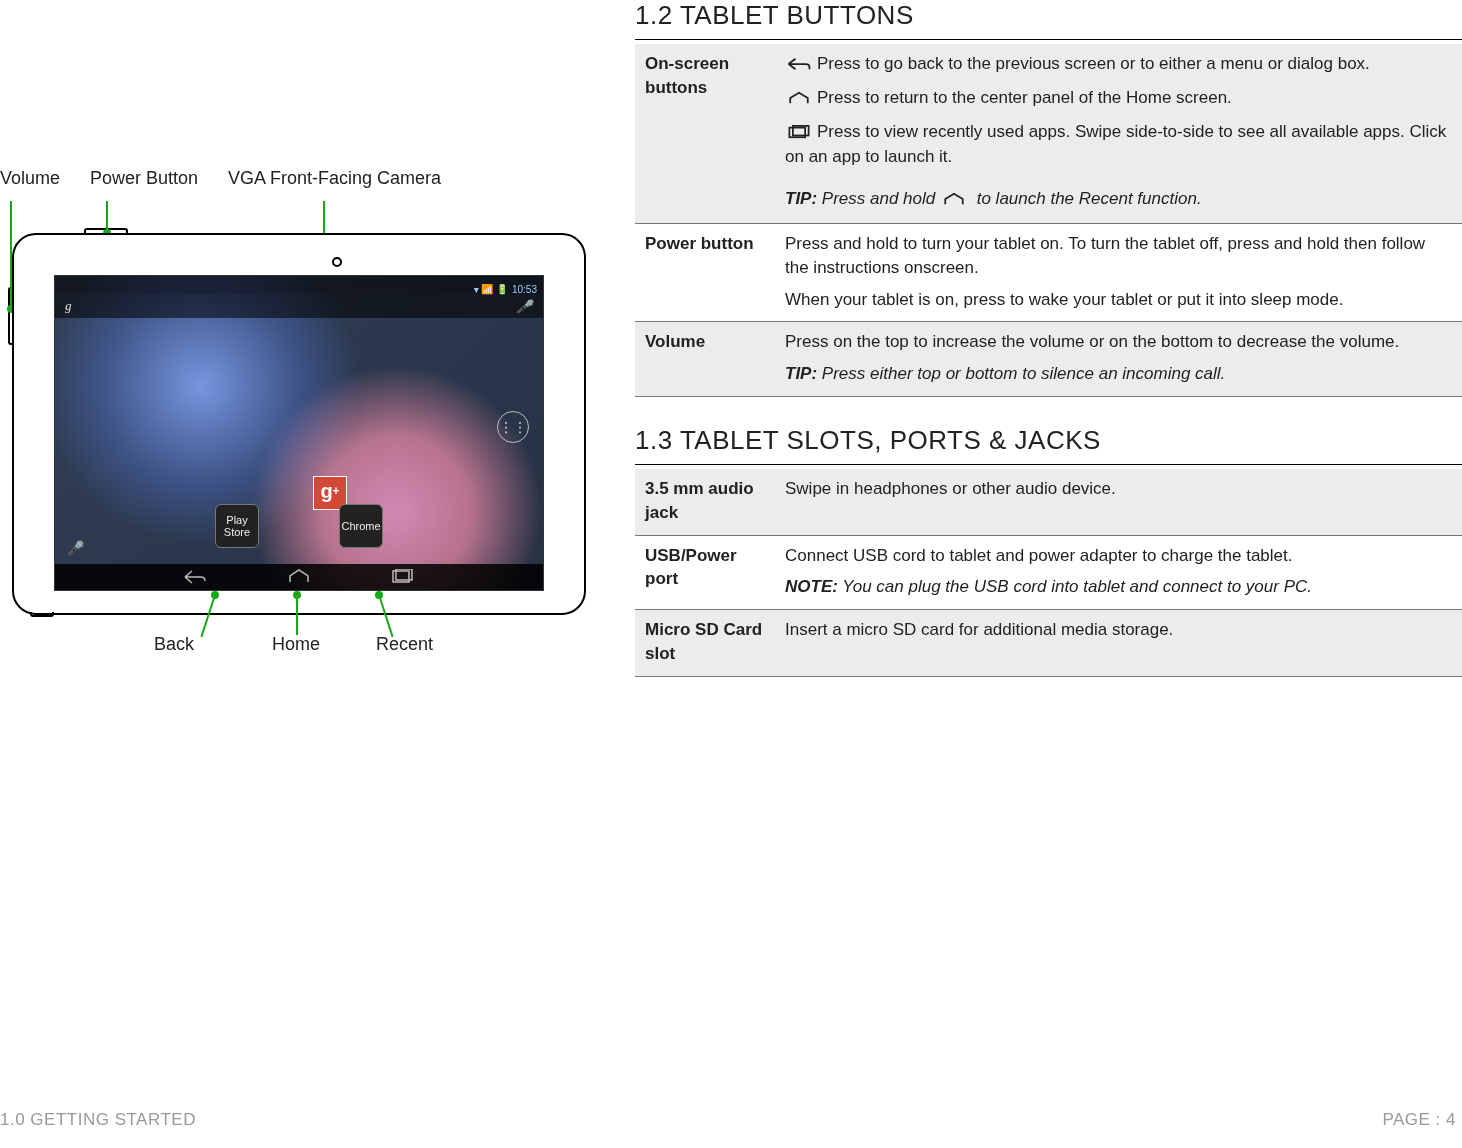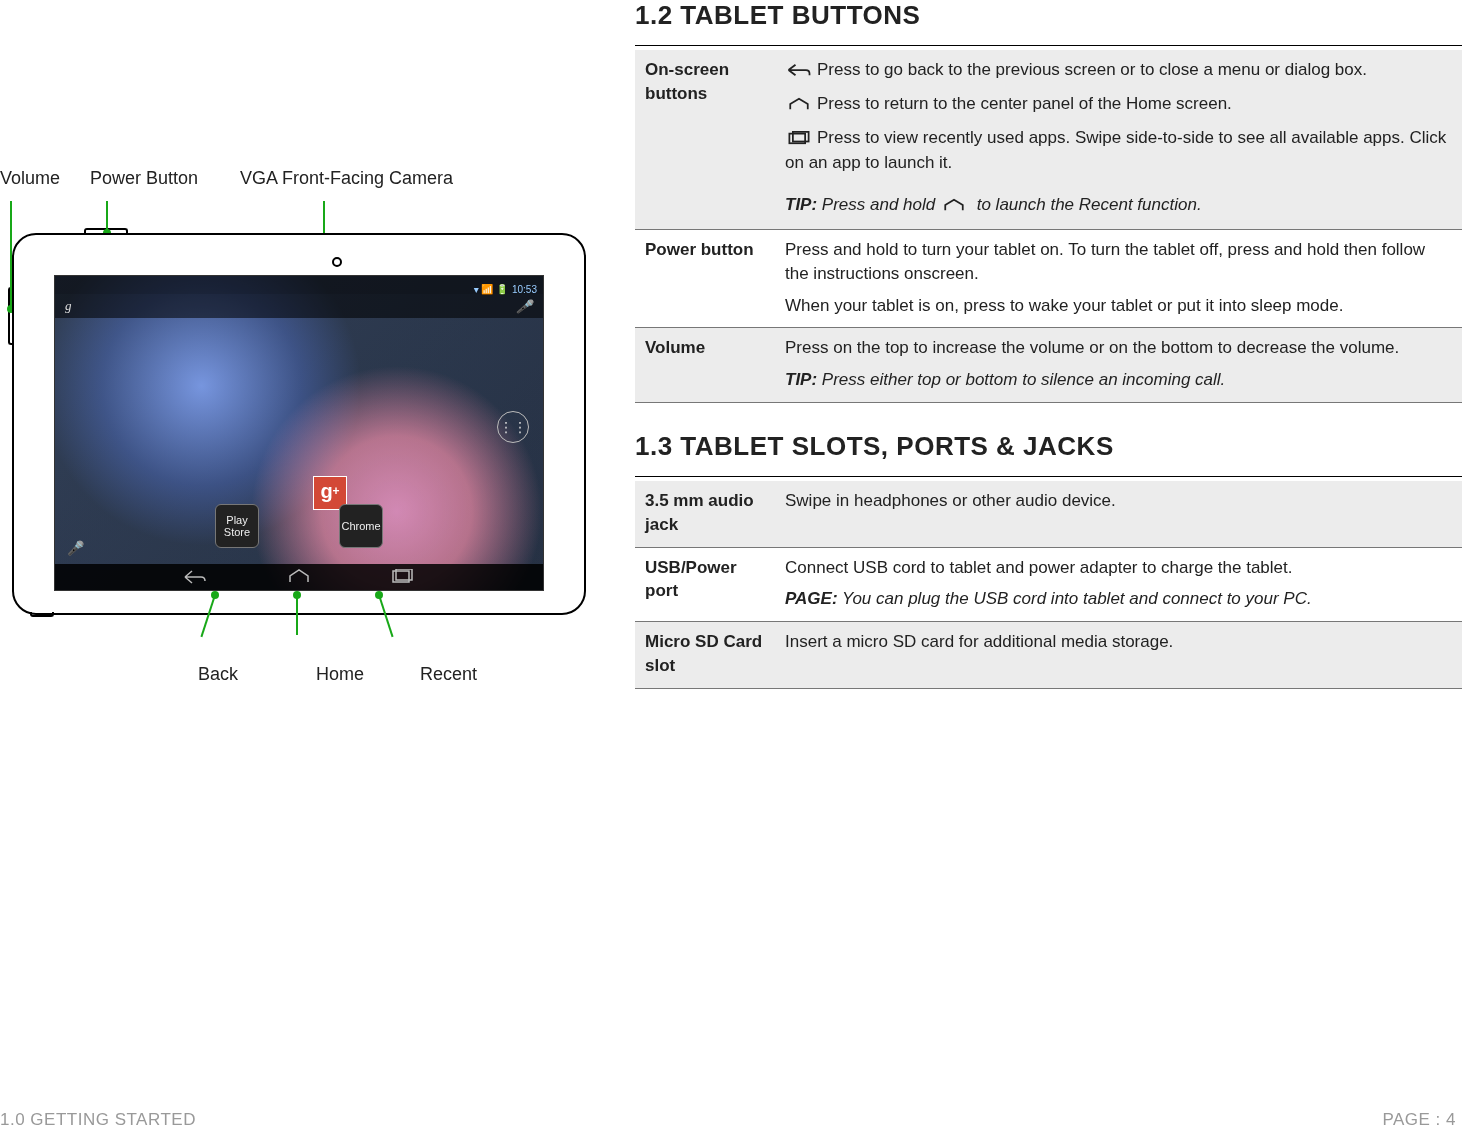--- a/index.html
+++ b/index.html
@@ -19,21 +19,21 @@
     height: 100%;
   }
   .left-col { width: 625px; padding: 0 25px 0 0; position: relative; }
   .right-col { flex: 1; padding: 0 0 0 10px; }
 
   
   .top-labels { position: absolute; top: 168px; left: 0; width: 100%; height: 40px; }
   .top-labels span { position: absolute; font-size: 18px; }
   .lbl-volume { left: 0; }
   .lbl-power  { left: 90px; }
-  .lbl-vga    { left: 240px; }
+  .lbl-vga    { left: 228px; }
 
   
   .tablet-wrap {
     position: absolute;
     top: 225px; left: 0;
     width: 600px; height: 395px;
   }
   .tablet-body {
     position: absolute;
     top: 8px; left: 12px;
@@ -105,36 +105,36 @@
   
   .hw-power { position:absolute; top:3px; left:84px; width:44px; height:6px; border:2px solid #000; border-bottom:none; border-radius:3px 3px 0 0;}
   .hw-vol   { position:absolute; top:62px; left:8px;  width:6px;  height:58px; border:2px solid #000; border-right:none; border-radius:3px 0 0 3px;}
   .hw-bottom{ position:absolute; bottom:3px; left:30px; width:24px; height:5px; border:2px solid #000; border-top:none; border-radius:0 0 3px 3px;}
 
   
   .line { position:absolute; background:#18a818; }
   .dot  { position:absolute; width:8px; height:8px; background:#18a818; border-radius:50%; }
 
   
-  .bot-labels { position:absolute; top: 664px; left:0; width:100%; height:30px;margin-left:44px;}
+  .bot-labels { position:absolute; top: 634px; left:0; width:100%; height:30px;}
   .bot-labels span { position:absolute; font-size:18px; }
   .lbl-back   { left: 154px; }
   .lbl-home   { left: 272px; }
   .lbl-recent { left: 376px; }
 
   
   h2.section {
     font-family: "Arial Narrow", "Helvetica Condensed", Arial, sans-serif;
     font-stretch: condensed;
-    font-weight: 700;
+    font-weight: 400;
     letter-spacing: .5px;
     font-size: 26px;
     margin: 0 0 4px 0;
     border-bottom: 1px solid #000;
-    padding-bottom: 14px;
+    padding-bottom: 8px;
   }
   table.info {
     width: 100%;
     border-collapse: collapse;
     font-size: 17px;
     line-height: 1.4;
     margin-bottom: 28px;
   }
   table.info td {
     vertical-align: top;
@@ -263,21 +263,21 @@
 
   <div class="right-col">
     <h2 class="section">1.2 TABLET BUTTONS</h2>
     <table class="info">
       <tbody>
           <tr>
         <td class="key">On-screen buttons</td>
         <td>
           <div class="p"><span class="inline-ico"><svg viewBox="0 0 28 16">
                     <use href="#ico-back"></use>
-                  </svg></span><span>Press to go back to the previous screen or to close a menu or dialog box.</span></div>
+                  </svg></span><span>Press to go back to the previous screen or to either a menu or dialog box.</span></div>
           <div class="p"><span class="inline-ico"><svg viewBox="0 0 28 16">
                     <use href="#ico-home"></use>
                   </svg></span><span>Press to return to the center panel of the Home screen.</span></div>
           <div class="p"><span class="inline-ico"><svg viewBox="0 0 28 16">
                     <use href="#ico-recent"></use>
                   </svg></span><span>Press to view recently used apps. Swipe side-to-side to see all available apps. Click on an app to launch it.</span></div>
           <div class="p tip" style="margin-top:18px"><b>TIP:</b> <span>Press and hold </span><span class="inline-ico"><svg viewBox="0 0 28 16">
                     <use href="#ico-home"></use>
                   </svg></span><span> to launch the Recent function.</span></div>
         </td>
@@ -303,21 +303,21 @@
     <table class="info">
       <tbody>
           <tr>
         <td class="key">3.5 mm audio jack</td>
         <td>Swipe in headphones or other audio device.</td>
       </tr>
       <tr>
         <td class="key">USB/Power port</td>
         <td>
           <div class="p">Connect USB cord to tablet and power adapter to charge the tablet.</div>
-          <div class="p note"><b>PAGE:</b> <span>You can plug the USB cord into tablet and connect to your PC.</span></div>
+          <div class="p note"><b>NOTE:</b> <span>You can plug the USB cord into tablet and connect to your PC.</span></div>
         </td>
       </tr>
       <tr>
         <td class="key">Micro SD Card slot</td>
         <td>Insert a micro SD card for additional media storage.</td>
       </tr>
     </tbody>
       </table>
   </div>
 </div>

